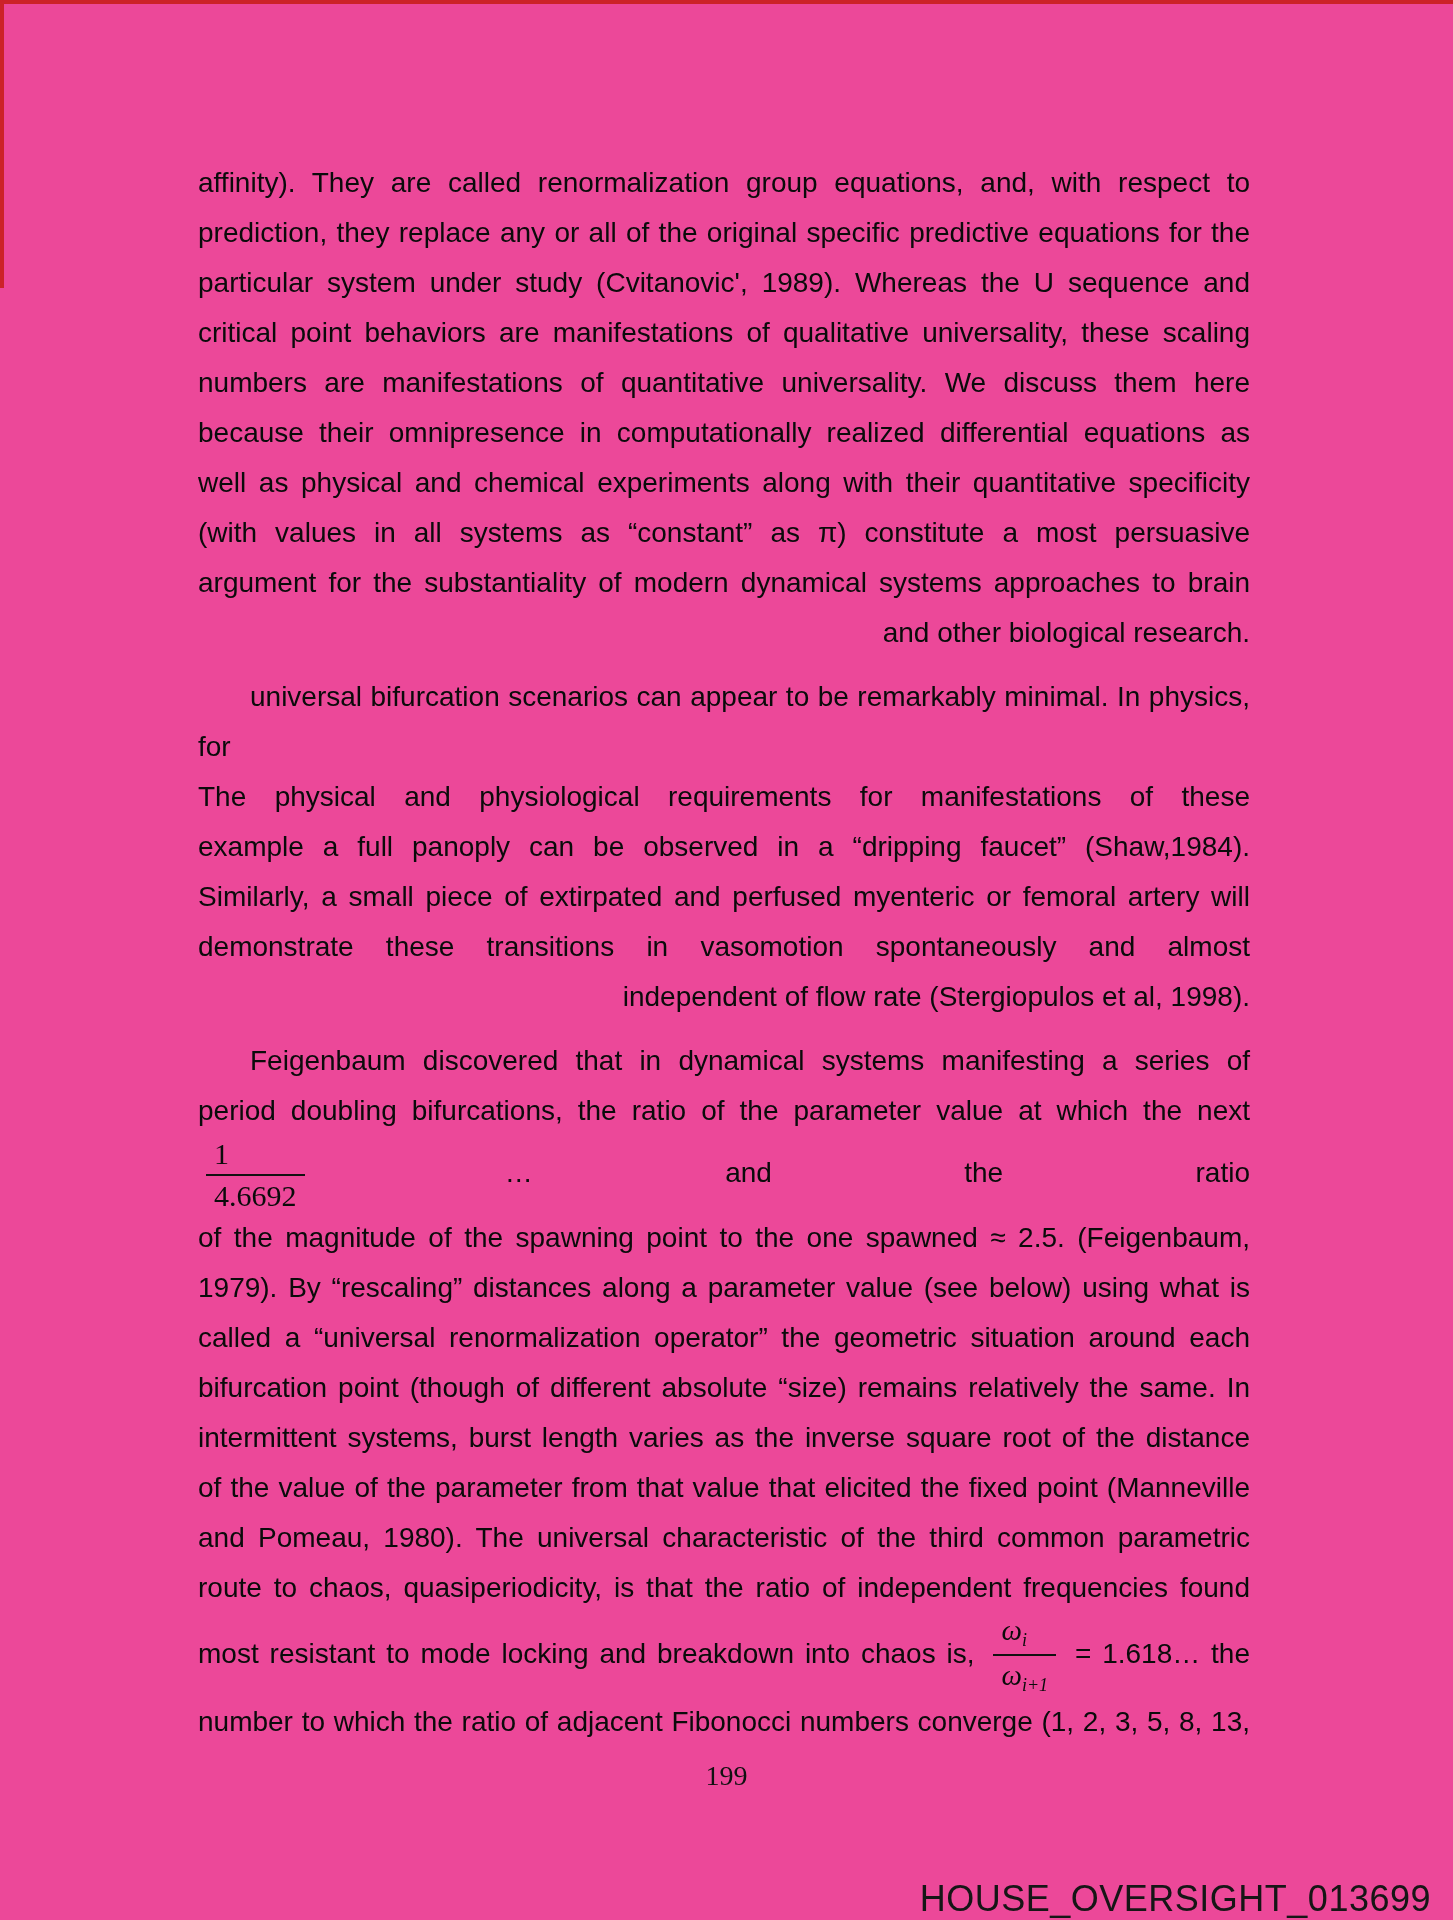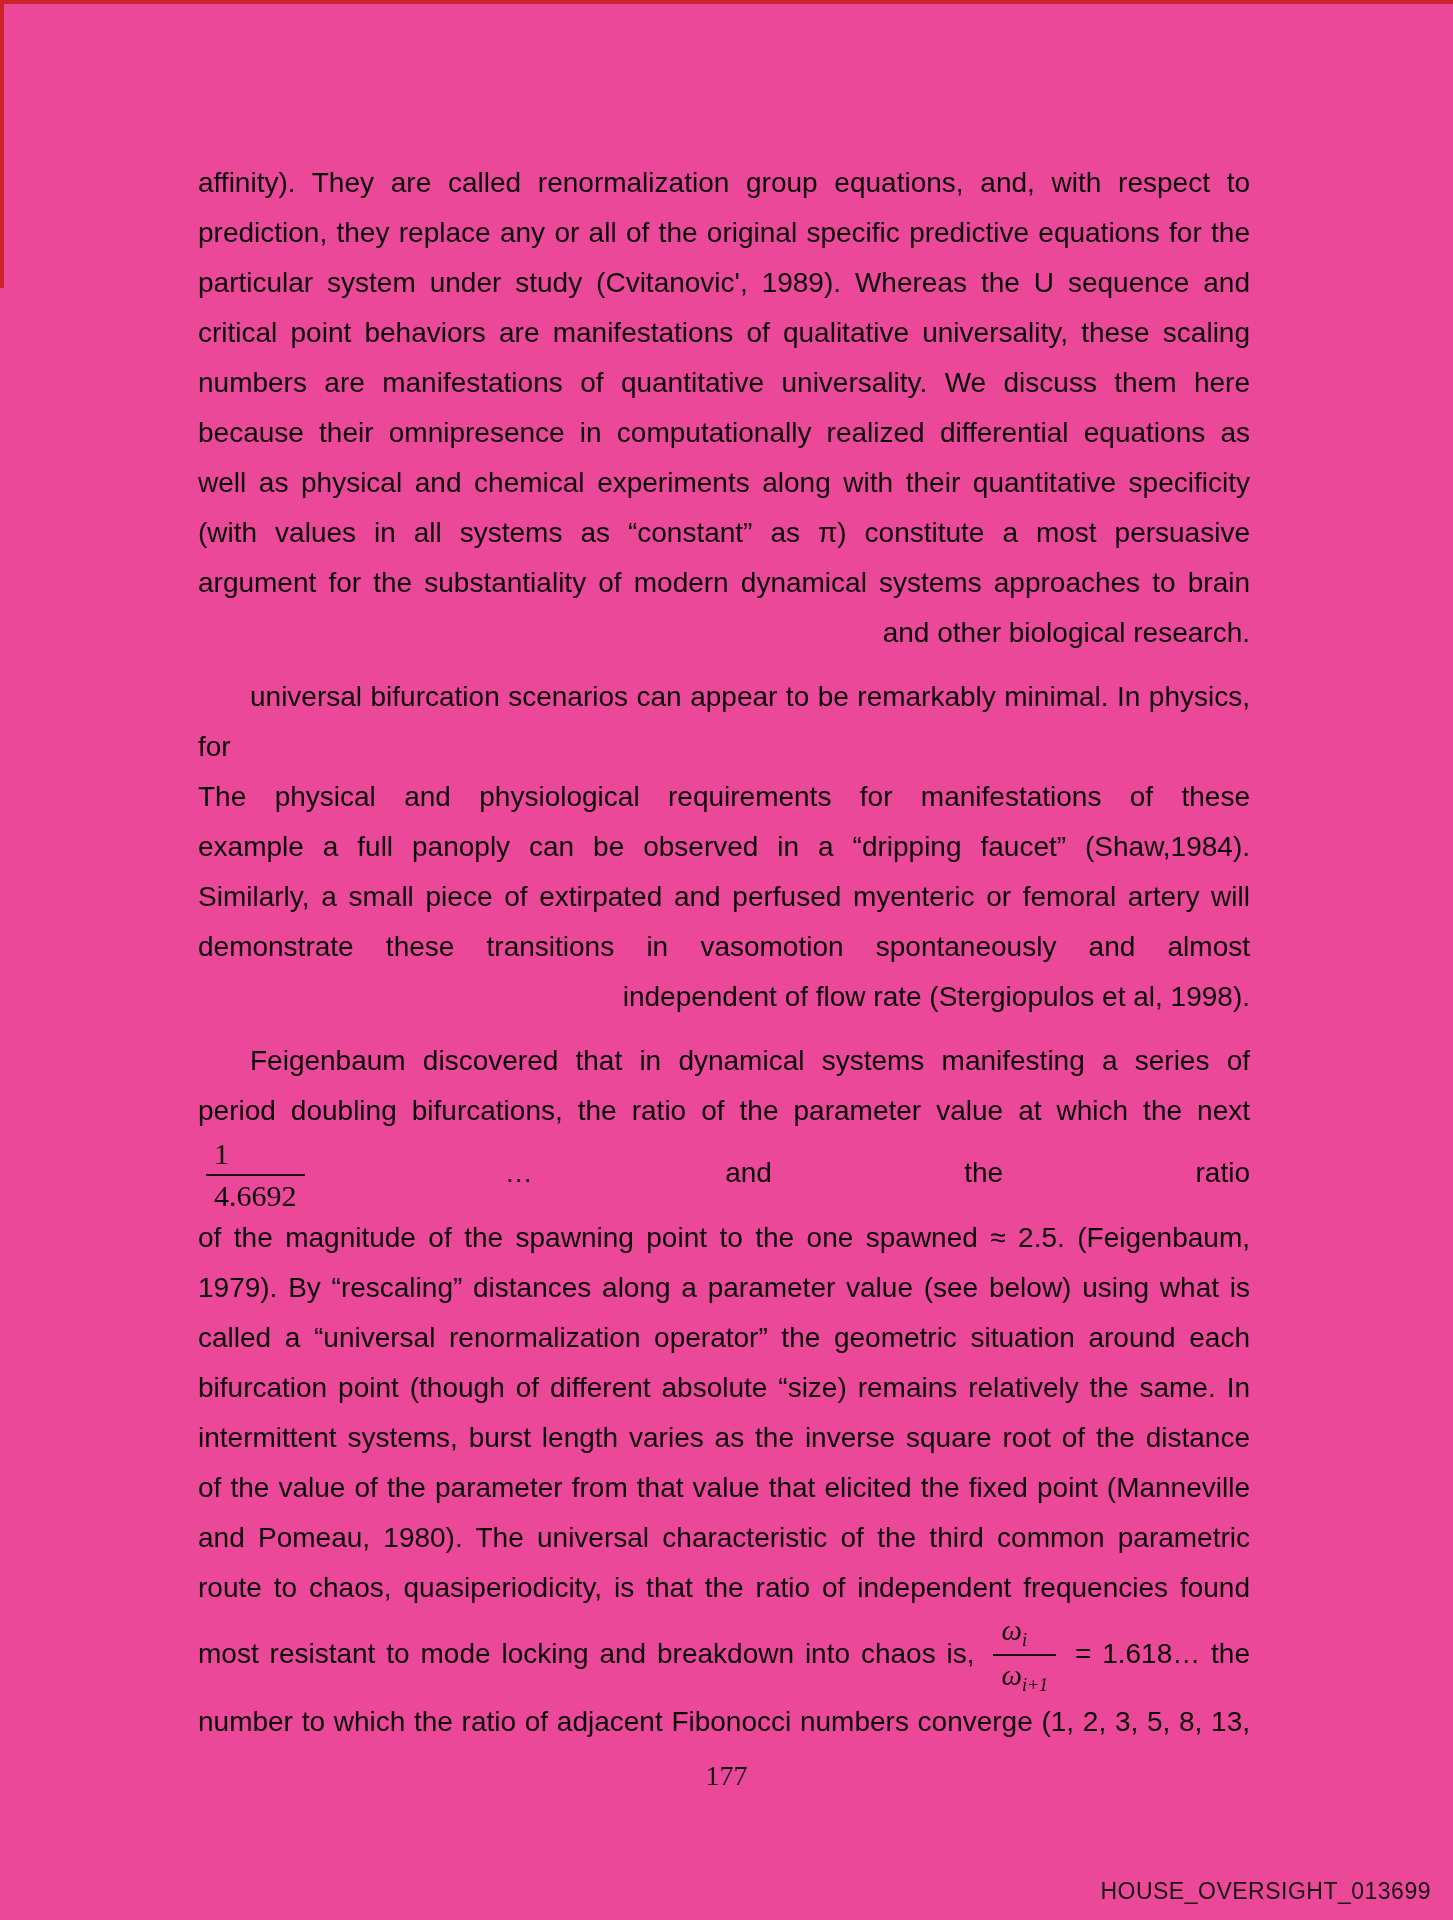--- a/index.html
+++ b/index.html
@@ -56,21 +56,21 @@
     left:0; top:1760px; width:1453px;
     text-align:center;
     font-family:"Liberation Serif", serif;
     font-size:28px;
     color:#111;
   }
   .bates {
     position:absolute;
     right:22px; top:1878px;
     font-family:"Liberation Sans", sans-serif;
-    font-size:23px;
+    font-size:36px;
     letter-spacing:0.5px;
     color:#161616;
   }
 </style>
 </head>
 <body>
 
 <div class="page">
   <div class="redline-top" style="background: rgb(204, 34, 41);"></div>
   <div class="redline-left" style="background: rgb(204, 34, 41);"></div>
@@ -104,15 +104,15 @@
         <div class="line">called a “universal renormalization operator” the geometric situation around each</div>
         <div class="line">bifurcation point (though of different absolute “size) remains relatively the same. In</div>
         <div class="line">intermittent systems, burst length varies as the inverse square root of the distance</div>
         <div class="line">of the value of the parameter from that value that elicited the fixed point (Manneville</div>
         <div class="line">and Pomeau, 1980). The universal characteristic of the third common parametric</div>
         <div class="line">route to chaos, quasiperiodicity, is that the ratio of independent frequencies found</div>
         <div class="line"><span>most resistant to mode locking and breakdown into chaos is,</span> <span class="frac omega"><span class="num">ω<span class="sub">i</span></span><span class="den">ω<span class="sub">i+1</span></span></span> <span>= 1.618… the</span></div>
         <div class="line">number to which the ratio of adjacent Fibonocci numbers converge (1, 2, 3, 5, 8, 13,</div>
       </div>
     </div>
-  <div class="pagenum">177</div>
+  <div class="pagenum">199</div>
   <div class="bates">HOUSE_OVERSIGHT_013699</div>
 </div>
 
 </body></html>

